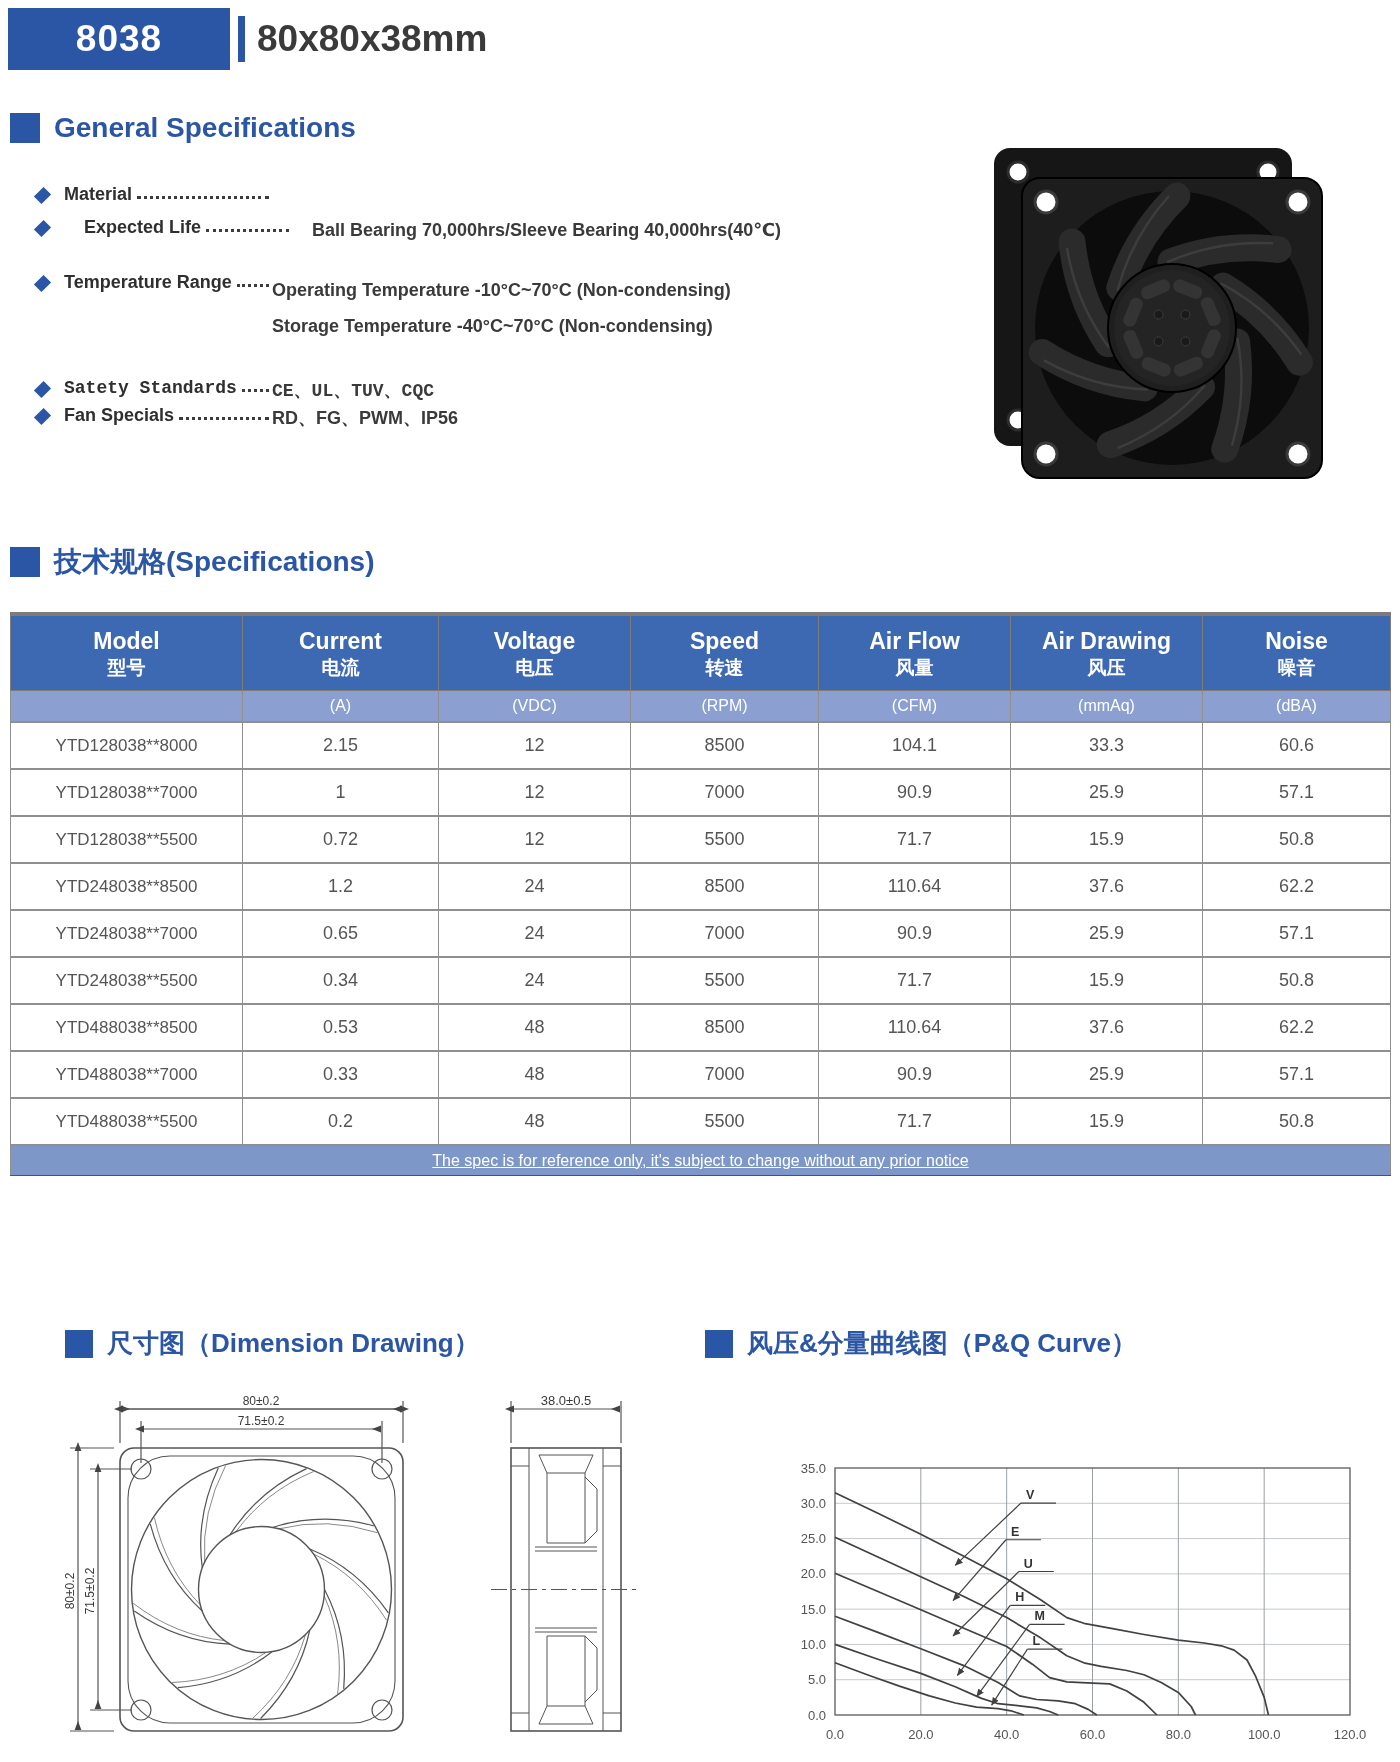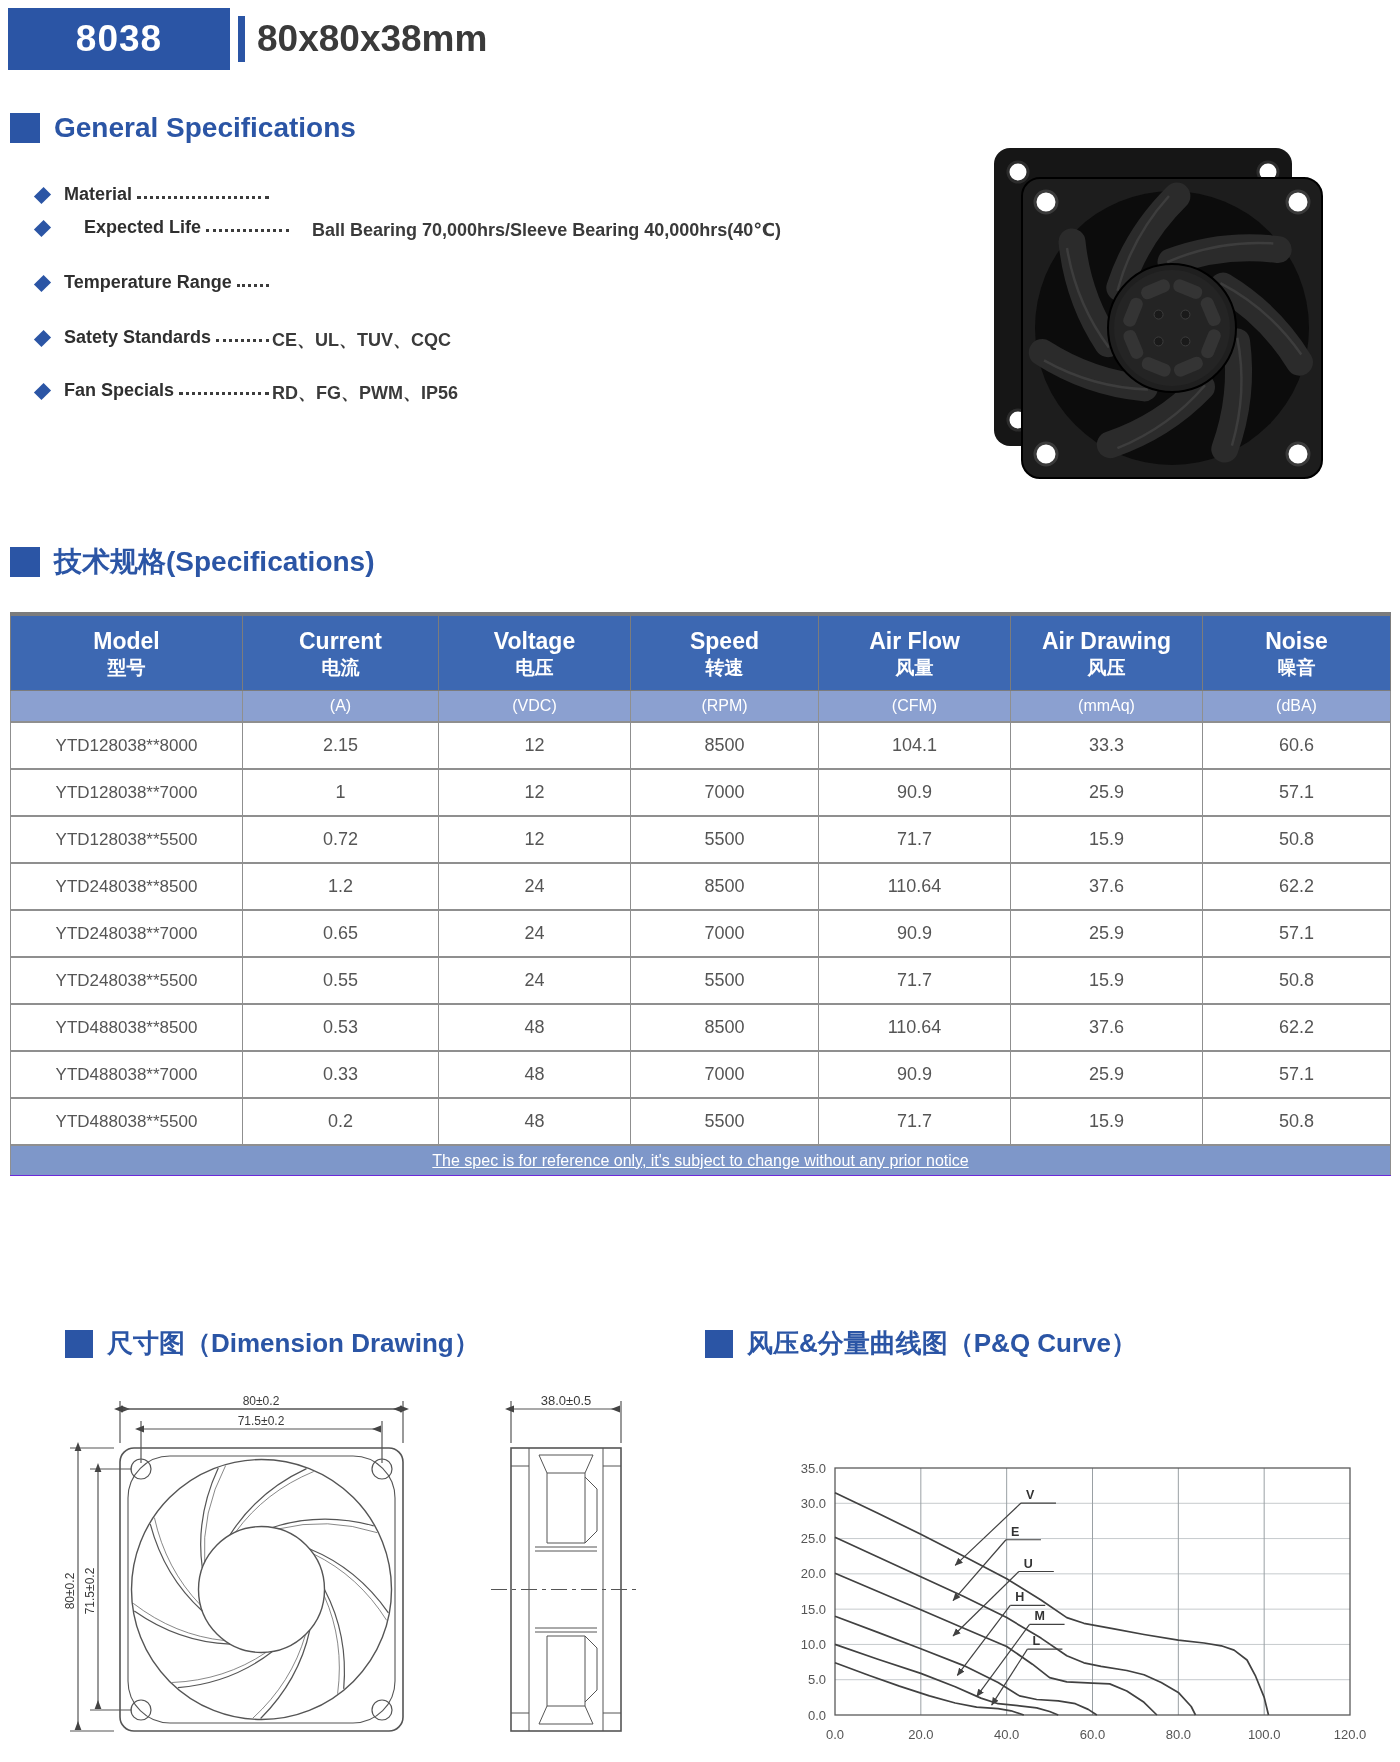--- a/index.html
+++ b/index.html
@@ -24,21 +24,21 @@
   .gs-diamond{width:13px;height:13px;background:#2b55a5;transform:rotate(45deg) scale(0.82,1.05);
     margin-top:5px;margin-left:26px;}
   .gs-label{font-weight:bold;font-size:18px;color:#2f2f2f;display:flex;align-items:stretch;
     margin-left:24px;white-space:nowrap;}
   .gs-dots{flex:1 1 auto;border-bottom:3px dotted #3c3c3c;margin:0 3px 6px 5px;min-width:12px;}
   .gs-values{font-weight:bold;font-size:18px;color:#3a3a3a;line-height:1.5;}
   .gs-values.spread{line-height:2.0;}
   .mb-material{margin-bottom:12px;}
   .mb-life{margin-bottom:28px;gap:20px;}
   .mb-temp{margin-bottom:34px;}
-  .mb-safety{margin-bottom:26px;}
+  .mb-safety{font-family:Liberation Mono, monospace;}
   
   #fan-photo{position:absolute;top:128px;left:978px;width:362px;height:362px;}
   
   #spec-sec-title{position:absolute;top:543px;left:10px;}
   #spec-table-wrap{position:absolute;top:612px;left:10px;width:1380px;}
   table.spec{border-collapse:collapse;width:1380px;table-layout:fixed;}
   table.spec th,table.spec td{border:1px solid #8f8f8f;text-align:center;vertical-align:middle;}
   table.spec thead tr.hrow th{background:#3d68b2;color:#fff;height:70px;border-top:4px solid #4a4a4a;
     border-color:#7c7c7c;padding:2px 9px;}
   .h-en{font-size:23px;font-weight:bold;line-height:1.25;display:block;}
@@ -86,20 +86,24 @@
         </div>
         <div class="gs-values">
           <div>Ball Bearing 70,000hrs/Sleeve Bearing 40,000hrs(40℃)</div>
         </div>
       </div>
       <div class="gs-item mb-temp">
         <div class="gs-diamond"></div>
         <div class="gs-label">
           <span>Temperature Range</span>
           <span class="gs-dots"></span>
+        </div>
+        <div class="gs-values spread">
+          <div>Operating Temperature -10°C~70°C (Non-condensing)</div>
+          <div>Storage Temperature -40°C~70°C (Non-condensing)</div>
         </div>
       </div>
       <div class="gs-item mb-safety">
         <div class="gs-diamond"></div>
         <div class="gs-label">
           <span>Satety Standards</span>
           <span class="gs-dots"></span>
         </div>
         <div class="gs-values">
           <div>CE、UL、TUV、CQC</div>
@@ -267,21 +271,21 @@
           <td class="model-cell">YTD248038**7000</td>
           <td class="">0.65</td>
           <td class="">24</td>
           <td class="">7000</td>
           <td class="">90.9</td>
           <td class="">25.9</td>
           <td class="">57.1</td>
         </tr>
         <tr>
           <td class="model-cell">YTD248038**5500</td>
-          <td class="">0.55</td>
+          <td class="">0.34</td>
           <td class="">24</td>
           <td class="">5500</td>
           <td class="">71.7</td>
           <td class="">15.9</td>
           <td class="">50.8</td>
         </tr>
         <tr>
           <td class="model-cell">YTD488038**8500</td>
           <td class="">0.53</td>
           <td class="">48</td>

